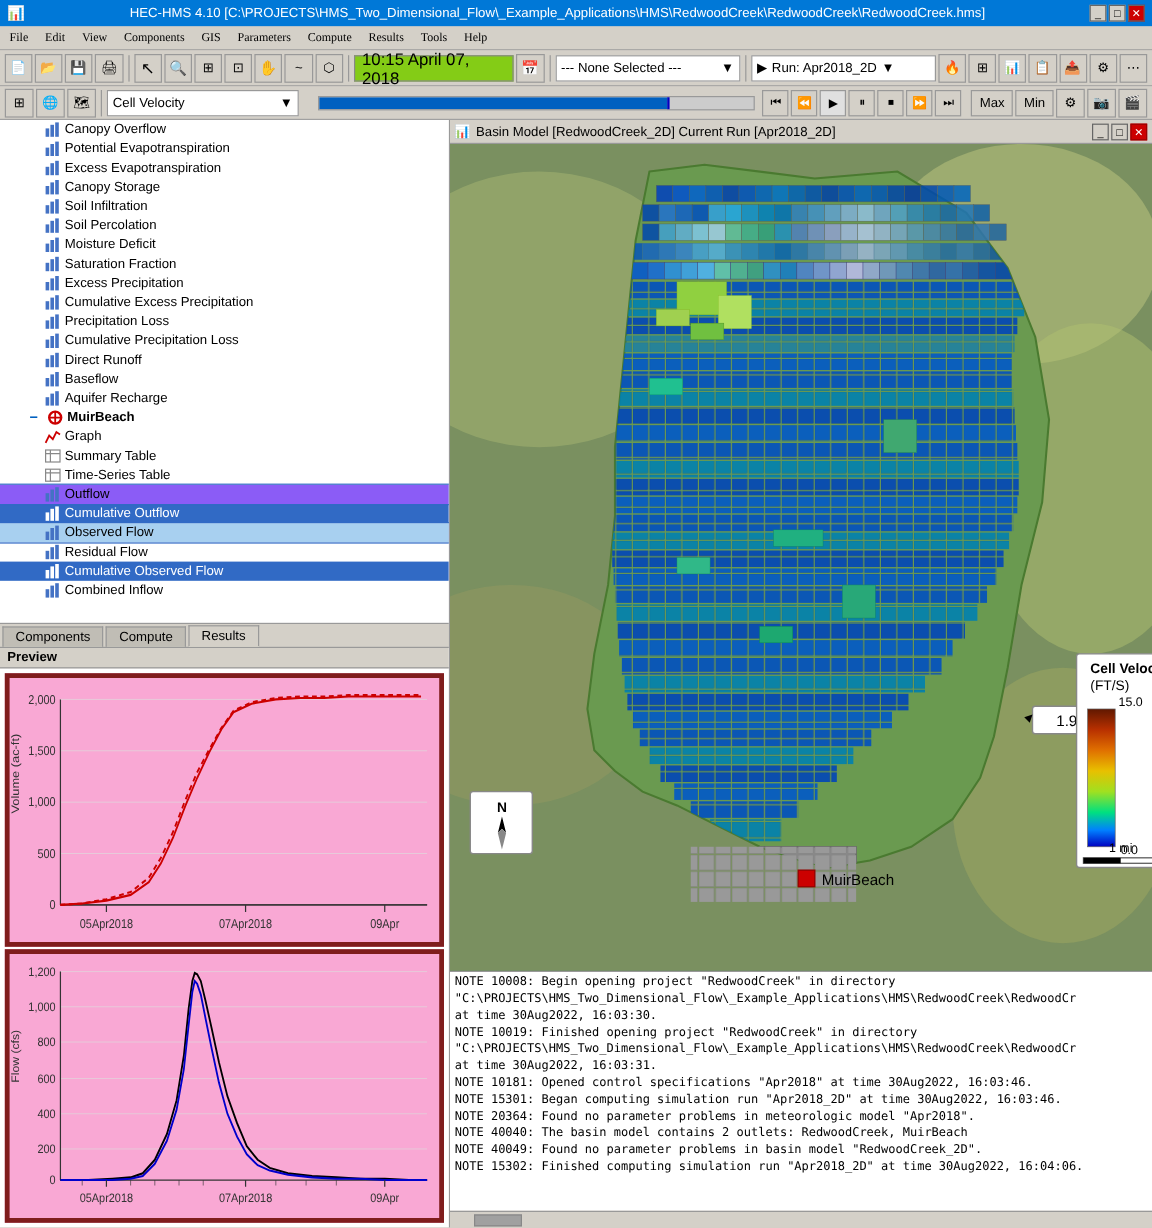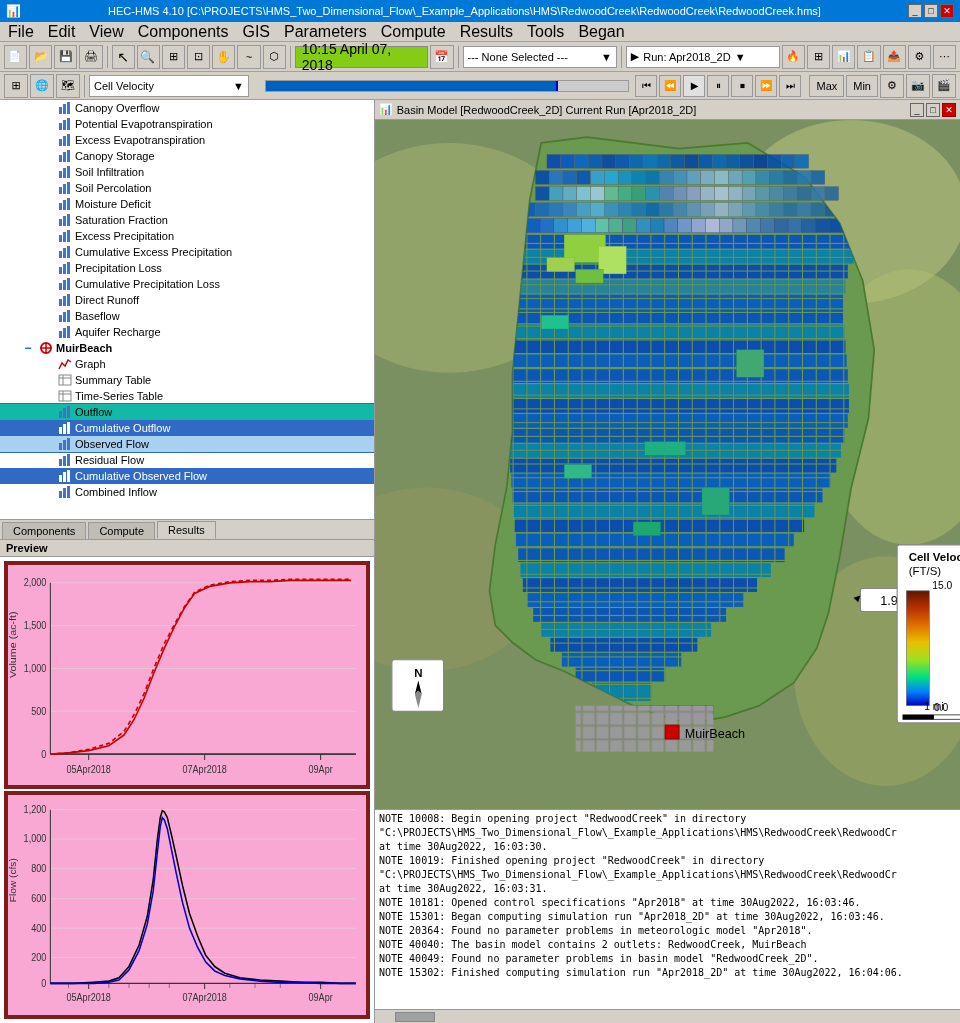--- a/index.html
+++ b/index.html
@@ -7,21 +7,21 @@
 
     
     .title-bar { background: #0078d7; color: white; height: 22px; display: flex; align-items: center; justify-content: space-between; padding: 0 6px; font-size: 11px; }
     .title-bar-title { flex: 1; text-align: center; font-size: 11px; }
     .title-bar-controls { display: flex; gap: 2px; }
     .title-btn { width: 14px; height: 14px; background: #d4d0c8; border: 1px solid #666; font-size: 9px; display: flex; align-items: center; justify-content: center; cursor: pointer; color: #000; }
     .title-btn.close { background: #c00; color: white; }
 
     
     .menu-bar { background: #d4d0c8; height: 20px; display: flex; align-items: center; padding: 0 2px; border-bottom: 1px solid #a0a0a0; gap: 2px; }
-    .menu-item { padding: 1px 6px; font-size: 16px; cursor: pointer; }
+    .menu-item { padding: 1px 6px; font-size: 10px; cursor: pointer; font-family: Liberation Serif, serif; }
 
     
     .toolbar { background: #d4d0c8; height: 30px; display: flex; align-items: center; padding: 0 4px; border-bottom: 1px solid #a0a0a0; gap: 2px; }
     .tb-btn { width: 24px; height: 24px; background: #d4d0c8; border: 1px solid #999; display: flex; align-items: center; justify-content: center; cursor: pointer; font-size: 11px; }
     .tb-sep { width: 1px; height: 22px; background: #999; margin: 0 2px; }
     .tb-dropdown { height: 22px; border: 1px solid #999; background: white; padding: 0 4px; font-size: 11px; display: flex; align-items: center; justify-content: space-between; cursor: pointer; }
     .time-display { background: #84cc16; border: 1px solid #888; padding: 1px 6px; font-size: 14px; height: 22px; display: flex; align-items: center; }
     .run-dropdown { width: 160px; height: 22px; border: 1px solid #999; background: white; padding: 0 4px; font-size: 11px; display: flex; align-items: center; gap: 4px; }
 
     
@@ -36,21 +36,21 @@
     .main-layout { display: flex; height: calc(1023px - 22px - 20px - 30px - 28px); }
 
     
     .left-panel { width: 375px; display: flex; flex-direction: column; border-right: 1px solid #999; }
     .tree-area { flex: 0 0 420px; background: white; border-bottom: 1px solid #999; overflow-y: auto; overflow-x: hidden; position: relative; }
     .tree-scroll { height: 100%; overflow-y: scroll; overflow-x: hidden; }
     .tree-item { height: 16px; display: flex; align-items: center; padding-left: 4px; white-space: nowrap; font-size: 11px; cursor: pointer; gap: 2px; }
     .tree-item.selected { background: #316ac5; color: white; }
     .tree-icon { width: 16px; height: 16px; display: flex; align-items: center; justify-content: center; flex-shrink: 0; }
     .indent1 { padding-left: 20px; }
-    .indent2 { padding-left: 57px; }
+    .indent2 { padding-left: 36px; }
 
     
     .tab-bar { background: #d4d0c8; height: 20px; display: flex; align-items: flex-end; padding: 0 2px; border-bottom: 1px solid #999; }
     .tab { padding: 2px 10px; font-size: 11px; background: #c0bdb5; border: 1px solid #999; border-bottom: none; cursor: pointer; margin-right: 2px; }
     .tab.active { background: #d4d0c8; border-bottom: 1px solid #d4d0c8; }
 
     
     .preview-area { flex: 1; background: white; display: flex; flex-direction: column; }
     .preview-label { background: #d4d0c8; padding: 2px 6px; font-size: 11px; border-bottom: 1px solid #999; font-weight: bold; }
     .chart-container { flex: 1; padding: 4px; display: flex; flex-direction: column; gap: 2px; }
@@ -89,21 +89,21 @@
 <div class="menu-bar">
   <span class="menu-item">File</span>
   <span class="menu-item">Edit</span>
   <span class="menu-item">View</span>
   <span class="menu-item">Components</span>
   <span class="menu-item">GIS</span>
   <span class="menu-item">Parameters</span>
   <span class="menu-item">Compute</span>
   <span class="menu-item">Results</span>
   <span class="menu-item">Tools</span>
-  <span class="menu-item">Began</span>
+  <span class="menu-item">Help</span>
 </div>
 
 <div class="toolbar">
   <div class="tb-btn">📄</div>
   <div class="tb-btn">📂</div>
   <div class="tb-btn">💾</div>
   <div class="tb-btn">🖨</div>
   <div class="tb-sep"></div>
   <div class="tb-btn" style="font-size:14px;">↖</div>
   <div class="tb-btn" style="font-size:12px;">🔍</div>
@@ -358,21 +358,21 @@
           <div class="tree-icon">
               <svg width="14" height="12">
                 <rect x="1" y="1" width="12" height="10" fill="none" stroke="#888" stroke-width="1"></rect>
                 <line x1="1" y1="4" x2="13" y2="4" stroke="#888"></line>
                 <line x1="5" y1="1" x2="5" y2="11" stroke="#888"></line>
               </svg>
             </div>
           <span>Time-Series Table</span>
         </div>
 
-        <div class="tree-item indent2" style="background:#14b8a6; outline:1px solid #316ac5;">
+        <div class="tree-item indent2" style="background:#8b5cf6; outline:1px solid #316ac5;">
           <div class="tree-icon">
               <svg width="14" height="14">
                 <rect x="1" y="6" width="3" height="7" fill="#4472c4"></rect>
                 <rect x="5" y="3" width="3" height="10" fill="#4472c4"></rect>
                 <rect x="9" y="1" width="3" height="12" fill="#4472c4"></rect>
               </svg>
             </div>
           <span>Outflow</span>
         </div>
 

